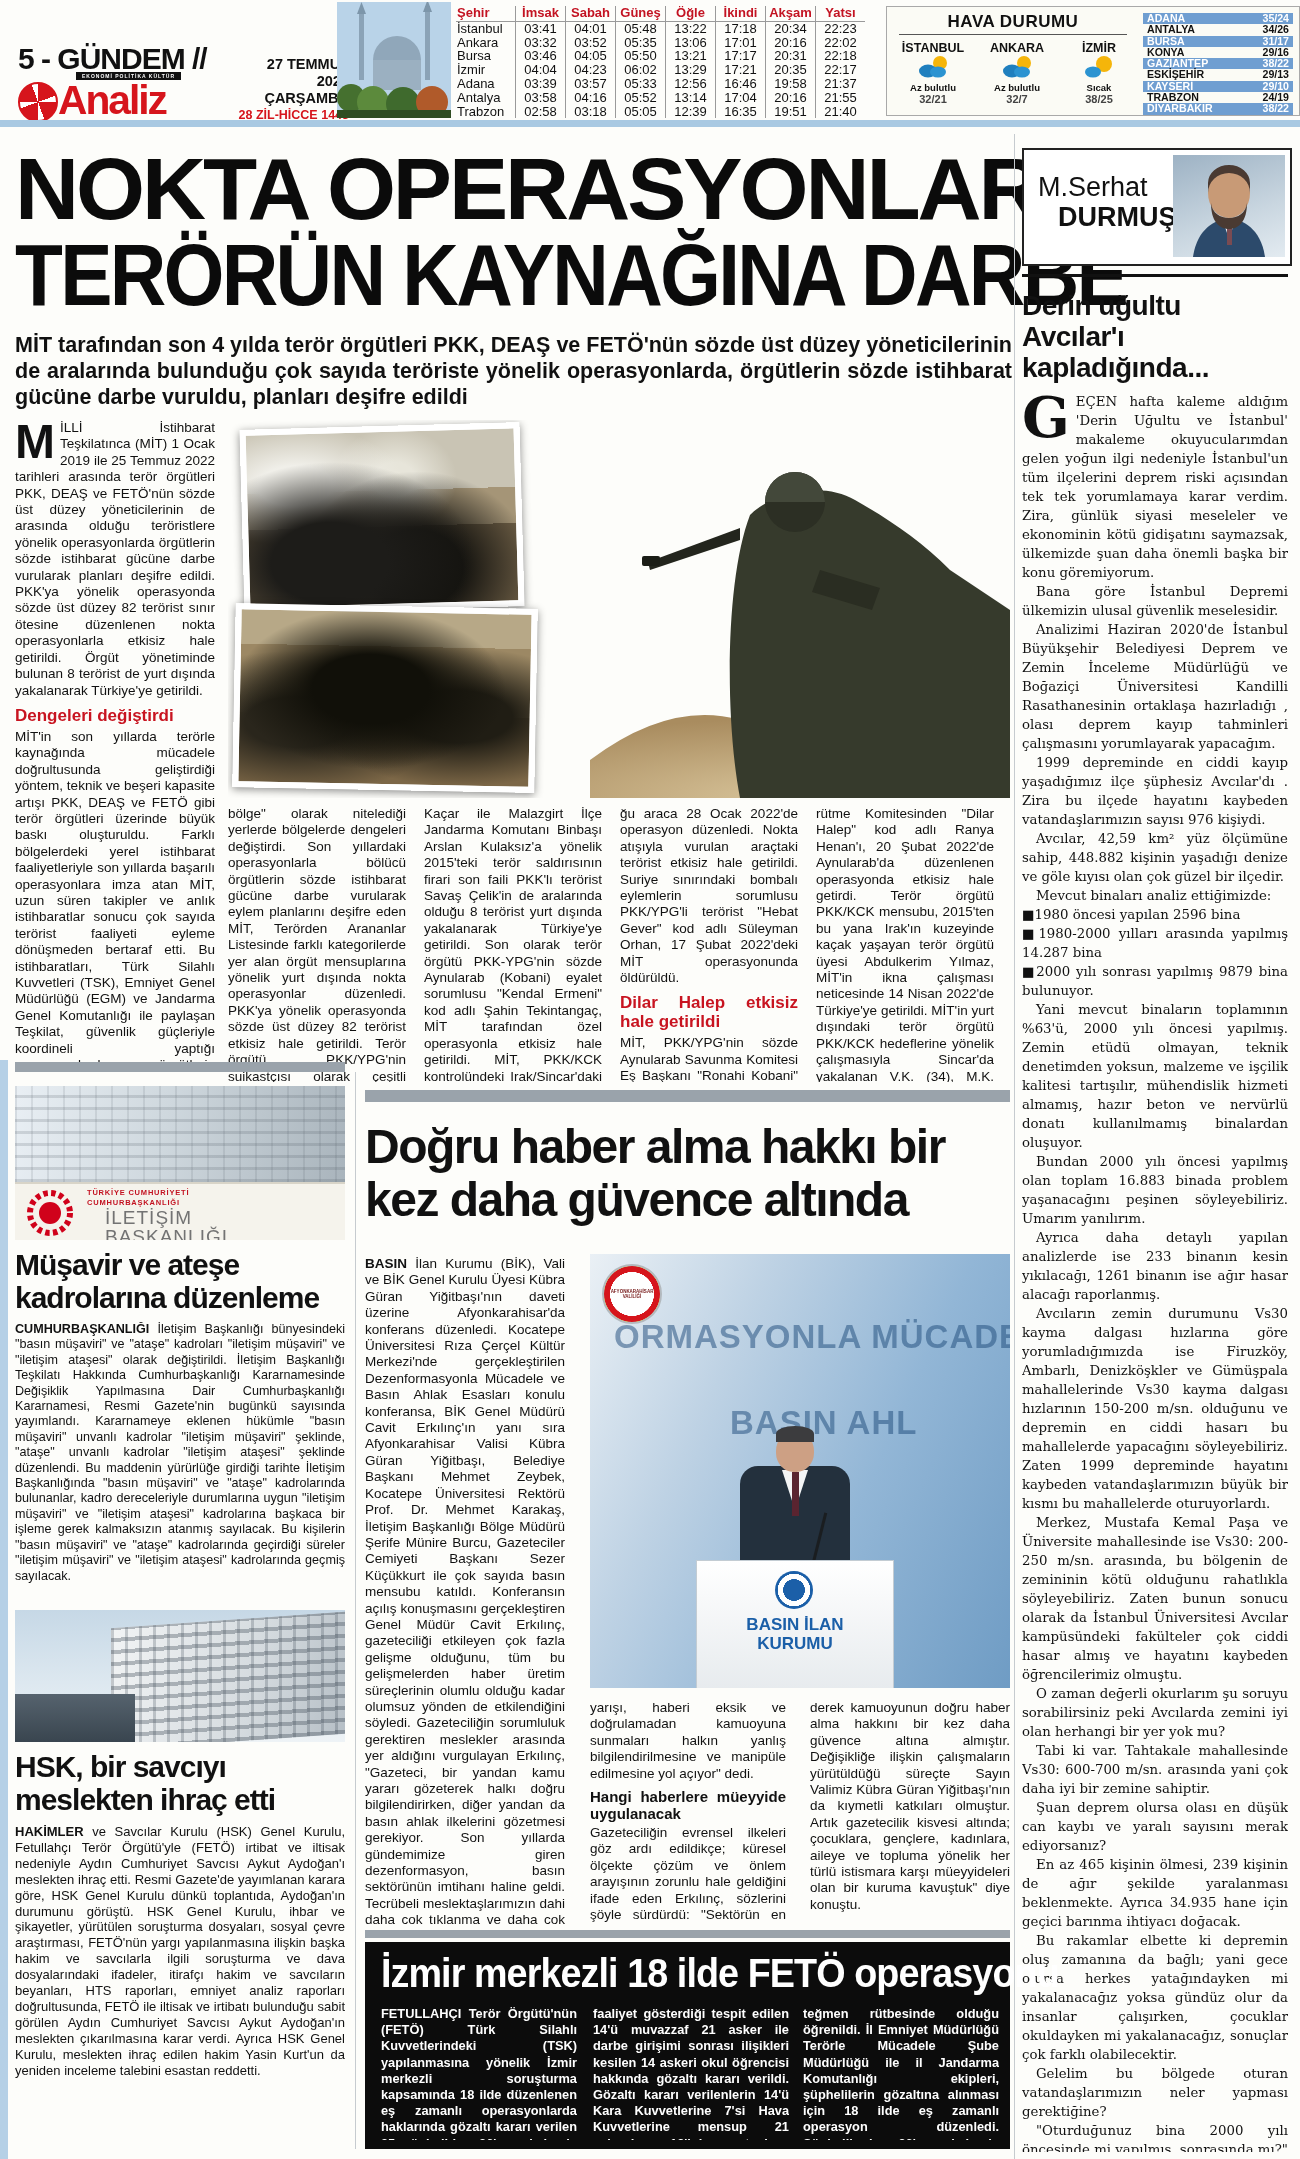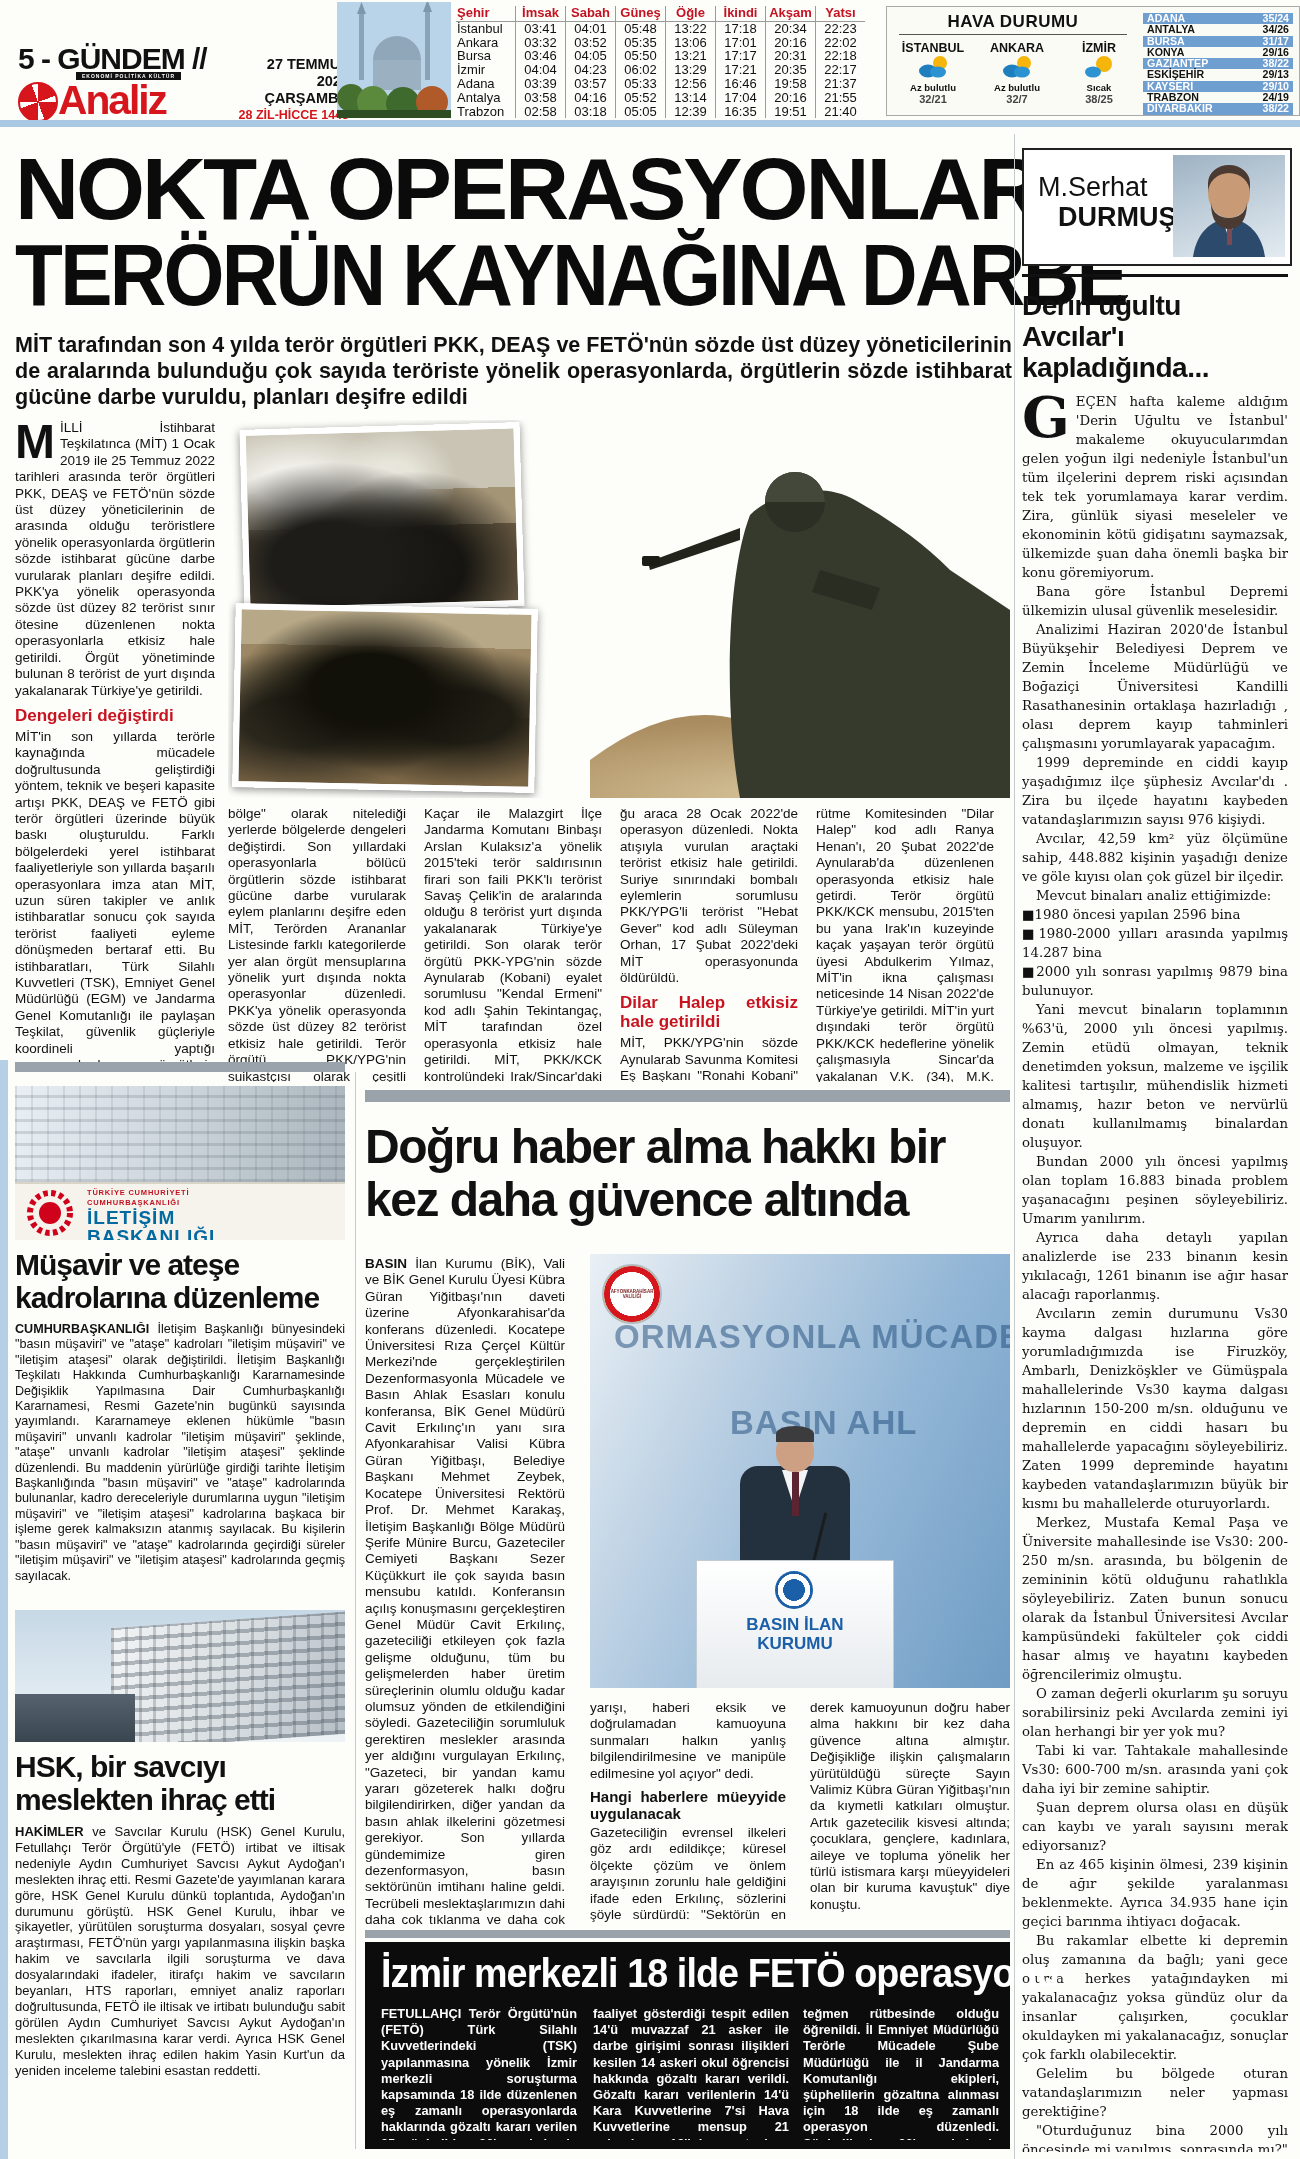--- a/index.html
+++ b/index.html
@@ -89,21 +89,21 @@
   .gbar{background:#9aa3ab;}
   .ilphoto{left:15px;top:1086px;width:330px;height:154px;overflow:hidden;background:#e8eaec;}
   .il-build{position:absolute;left:0;top:0;width:330px;height:96px;
      background:
        repeating-linear-gradient(0deg,rgba(70,80,90,.18) 0 3px,transparent 3px 12px),
        repeating-linear-gradient(90deg,rgba(70,80,90,.12) 0 2px,transparent 2px 16px),
        linear-gradient(100deg,#e9eff4 0%,#cfd8de 45%,#a9b4bc 100%);}
   .il-sign{position:absolute;left:0;top:96px;width:330px;height:58px;background:#f5f3ec;border-top:2px solid #d8d4c8;}
   .il-text{position:absolute;left:72px;top:4px;line-height:10px;}
   .il-red{color:#c31322;font-size:7.5px;font-weight:800;letter-spacing:.8px;}
-  .il-navy{color:#0369a1;font-size:19px;font-weight:700;line-height:19px;letter-spacing:1px;}
+  .il-navy{color:#737373;font-size:19px;font-weight:400;line-height:19px;letter-spacing:1px;margin-left:18px;}
   .subheadline{font-size:30px;font-weight:900;line-height:33px;letter-spacing:-1px;}
   .bt-sm{font-size:12.6px;line-height:15.4px;text-align:justify;}
   .leadword{font-weight:800;}
   .hskphoto{left:15px;top:1610px;width:330px;height:132px;overflow:hidden;
      background:linear-gradient(180deg,#c6d8e6 0%,#dde8f0 55%,#eef3f6 100%);}
   .hsk-tower{position:absolute;left:96px;top:10px;width:234px;height:122px;
      background:
        repeating-linear-gradient(0deg,rgba(60,72,84,.35) 0 4px,transparent 4px 12px),
        repeating-linear-gradient(90deg,rgba(60,72,84,.25) 0 3px,transparent 3px 14px),
        linear-gradient(105deg,#f2f4f5 0%,#d5dbdf 60%,#b6bfc6 100%);

